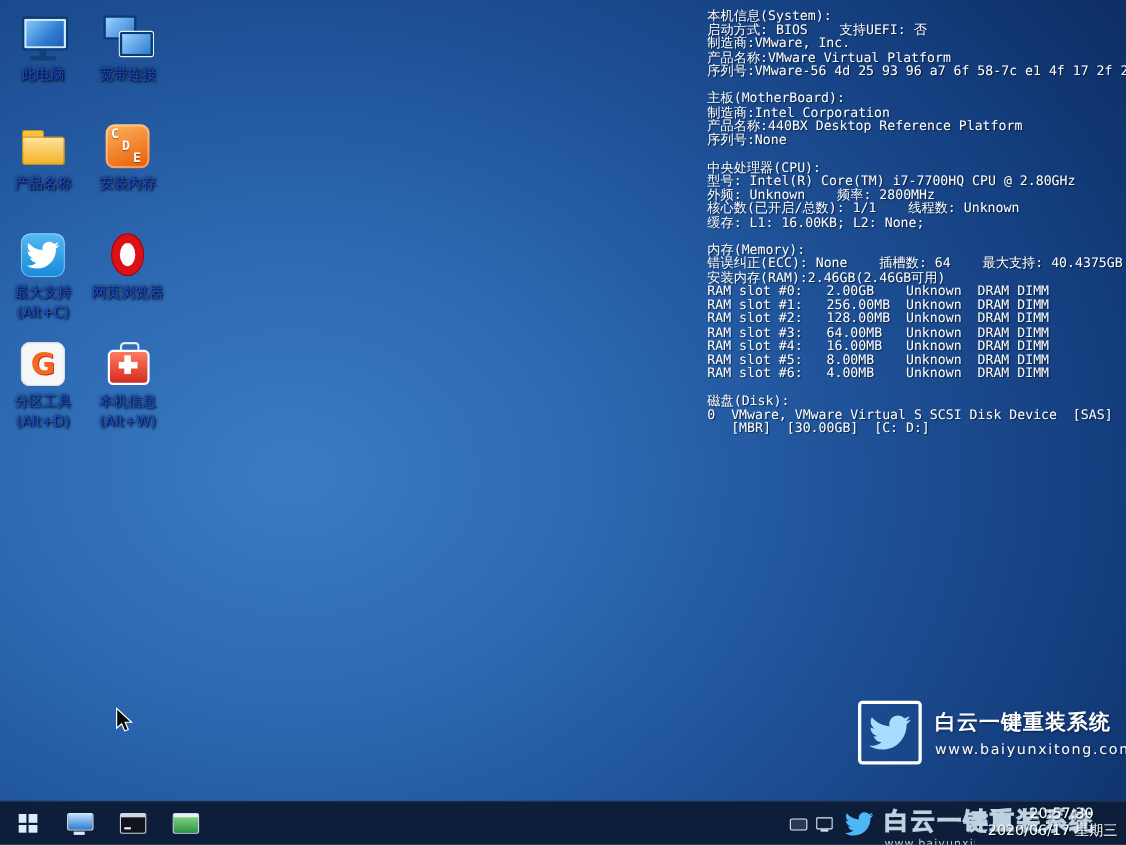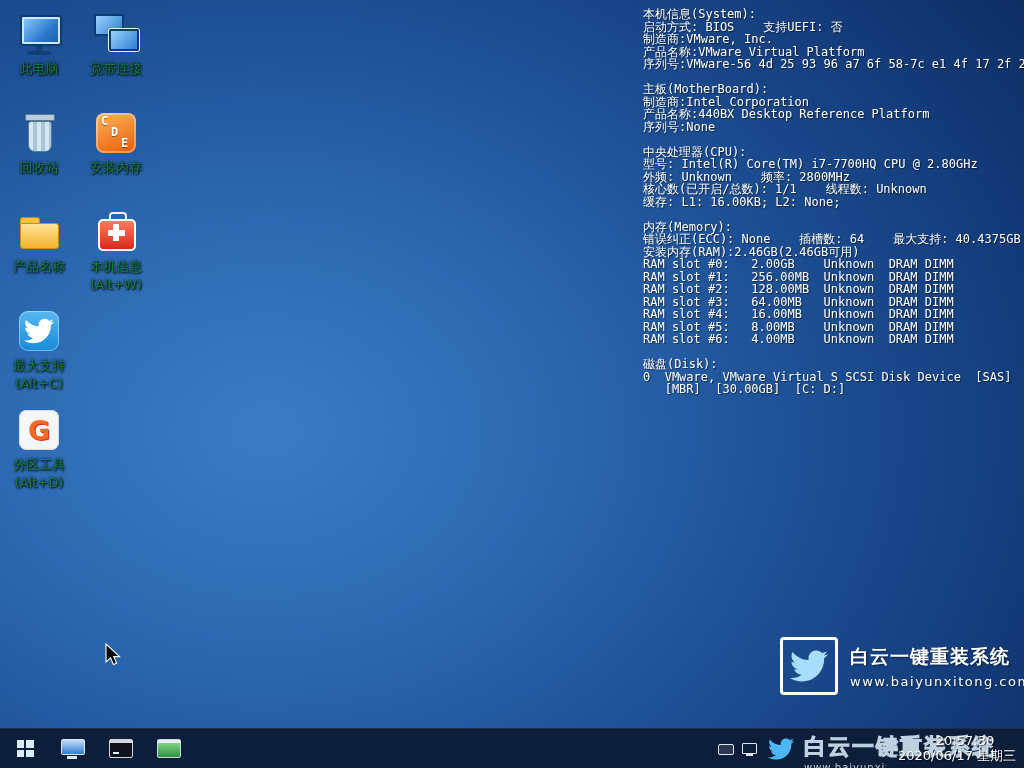--- a/index.html
+++ b/index.html
@@ -9,21 +9,21 @@
     background:radial-gradient(ellipse 980px 760px at 26% 56%,
       #3a7cc4 0%, #2c69b2 28%, #1f5298 52%, #143e7e 76%, #0c2a5e 100%);
     user-select:none;
   }
   
   .icon-col{position:absolute;top:6px;display:flex;flex-direction:column;}
   .col1{left:1px;width:76px;}
   .col2{left:78px;width:76px;}
   .cell{height:99px;width:76px;display:flex;flex-direction:column;align-items:center;padding-top:4px;box-sizing:border-box;cursor:pointer;}
   .dicon{width:48px;height:48px;position:relative;flex:0 0 auto;}
-  .dlabel{margin-top:2px;text-align:center;color:#15803d;font-size:13px;line-height:18px;
+  .dlabel{margin-top:2px;text-align:center;color:#1d4ed8;font-size:13px;line-height:18px;
     text-shadow:1px 1px 2px #000,0 0 3px rgba(0,0,0,.9);white-space:nowrap;}
   .px{position:absolute;inset:0;}
   
   .i-monitor .screen{position:absolute;left:5px;top:5px;width:38px;height:27px;background:linear-gradient(135deg,#8fd0ff 0%,#2f7bd0 60%,#1b5aa8 100%);border:2px solid #0a3c74;border-radius:3px;box-shadow:inset 0 0 0 2px #cfe7ff;}
   .i-monitor .stand{position:absolute;left:21px;top:36px;width:6px;height:5px;background:#123f78;}
   .i-monitor .base{position:absolute;left:12px;top:41px;width:24px;height:4px;background:#123f78;border-radius:2px;}
   
   .i-dual .scr{position:absolute;width:26px;height:18px;background:linear-gradient(135deg,#9ad4ff,#2f7bd0);border:2px solid #0a3c74;border-radius:2px;}
   .i-dual .scr.b{left:2px;top:4px;}
   .i-dual .scr.f{left:17px;top:19px;box-shadow:0 0 0 1px #e7f2fc;}
@@ -111,31 +111,20 @@
             <div class="stand"></div>
             <div class="base"></div>
           </div>
         </div>
         <div class="dlabel">
           <div>此电脑</div>
         </div>
       </div>
       <div class="cell">
         <div class="dicon">
-          <div class="px i-trash">
-            <div class="lid"></div>
-            <div class="can"></div>
-          </div>
-        </div>
-        <div class="dlabel">
-          <div>回收站</div>
-        </div>
-      </div>
-      <div class="cell">
-        <div class="dicon">
           <div class="px i-folder">
             <div class="tab"></div>
             <div class="body"></div>
           </div>
         </div>
         <div class="dlabel">
           <div>产品名称</div>
         </div>
       </div>
       <div class="cell">
@@ -178,20 +167,30 @@
       <div class="cell">
         <div class="dicon">
           <div class="i-drives">
             <span class="l l0">C</span>
             <span class="l l1">D</span>
             <span class="l l2">E</span>
           </div>
         </div>
         <div class="dlabel">
           <div>安装内存</div>
+        </div>
+      </div>
+      <div class="cell">
+        <div class="dicon">
+          <div class="px i-opera">
+            <div class="ring"></div>
+          </div>
+        </div>
+        <div class="dlabel">
+          <div>网页浏览器</div>
         </div>
       </div>
       <div class="cell">
         <div class="dicon">
           <div class="px i-repair">
             <div class="handle"></div>
             <div class="box"></div>
             <div class="cv"></div>
             <div class="ch"></div>
           </div>

